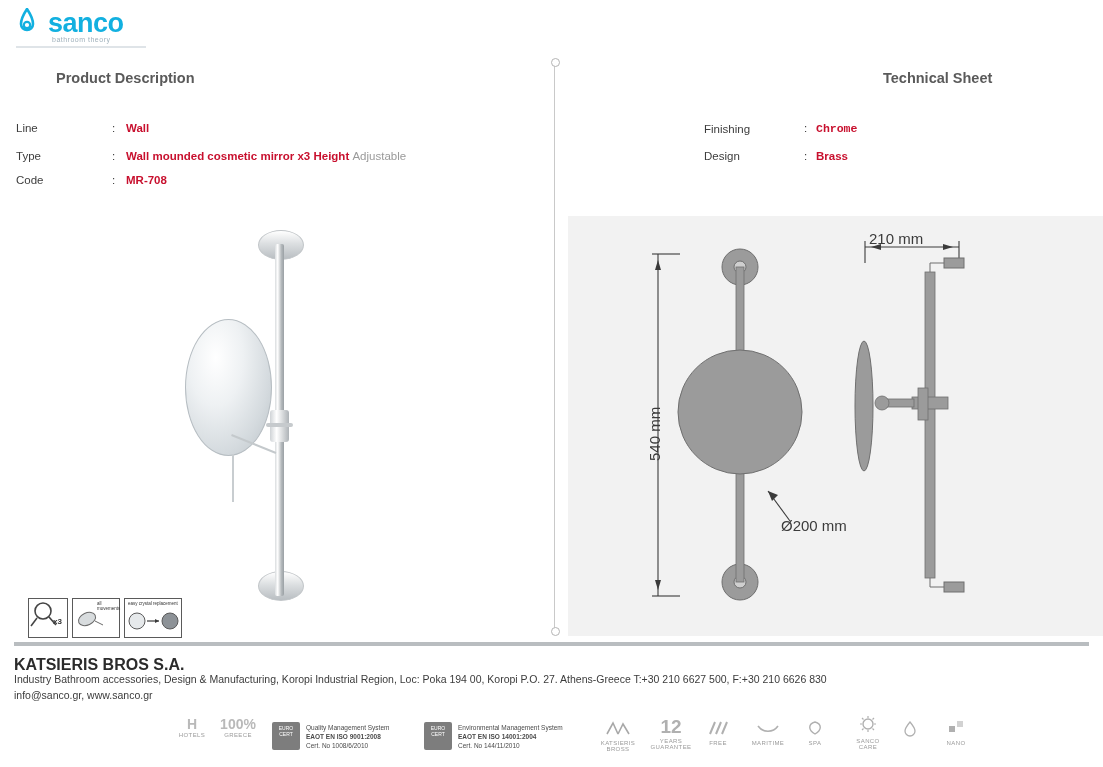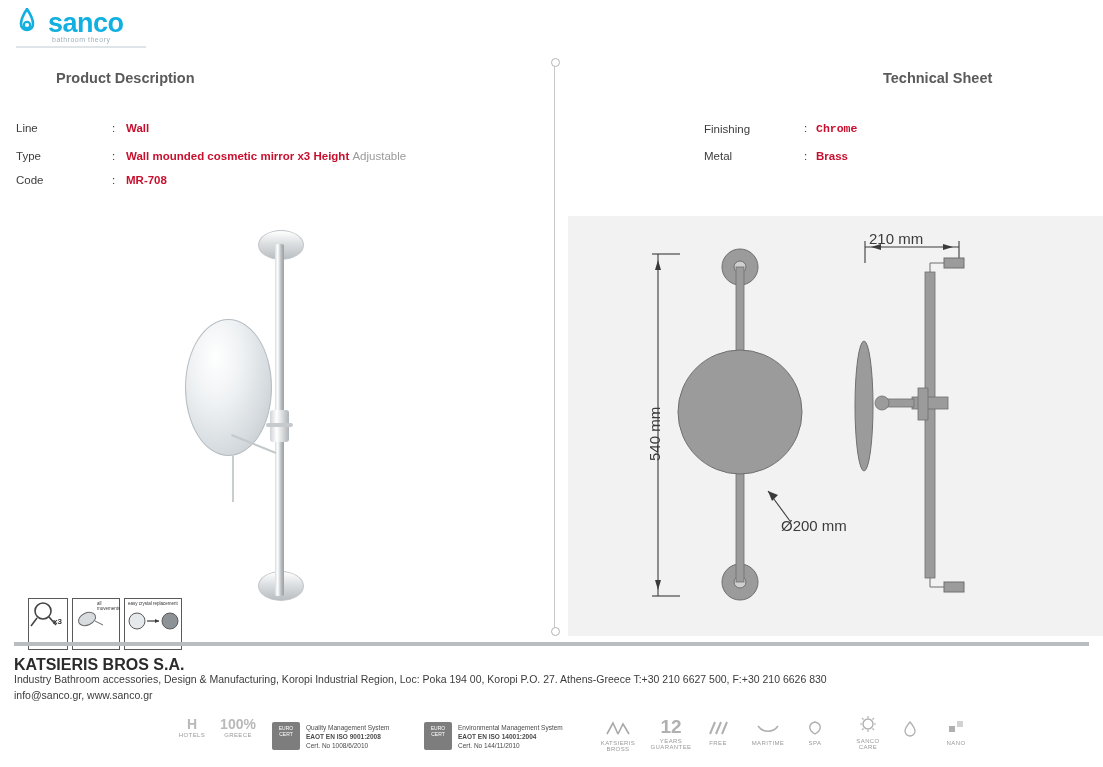--- a/index.html
+++ b/index.html
@@ -187,21 +187,21 @@
   .badges {
     position: absolute;
     left: 28px;
     top: 598px;
     height: 36px;
   }
   .badge {
     position: absolute;
     border: 1px solid #5a5a5a;
     background: #ffffff;
-    height: 52px;
+    height: 40px;
     box-sizing: border-box;
   }
   .badge-label {
     position: absolute;
     font-size: 4.5px;
     color: #333333;
     line-height: 1.1;
   }
 
   
@@ -333,21 +333,21 @@
   <div class="lbl" style="left:16px; top:174px;">Code</div>
   <div class="col" style="left:112px; top:174px;">:</div>
   <div class="val" style="left:126px; top:174px;">MR-708</div>
 </div>
 
 <div class="spec">
   <div class="lbl" style="left:704px; top:123px;">Finishing</div>
   <div class="col" style="left:804px; top:122px;">:</div>
   <div class="val" style="left:816px; top:122px;font-family:Liberation Mono, monospace;">Chrome</div>
 
-  <div class="lbl" style="left:704px; top:150px;">Metal</div>
+  <div class="lbl" style="left:704px; top:150px;">Design</div>
   <div class="col" style="left:804px; top:150px;">:</div>
   <div class="val" style="left:816px; top:150px;">Brass</div>
 </div>
 
 <div class="v-divider"></div>
 <div class="v-dot top"></div>
 <div class="v-dot bottom"></div>
 
 <div class="tech-panel"></div>
 

